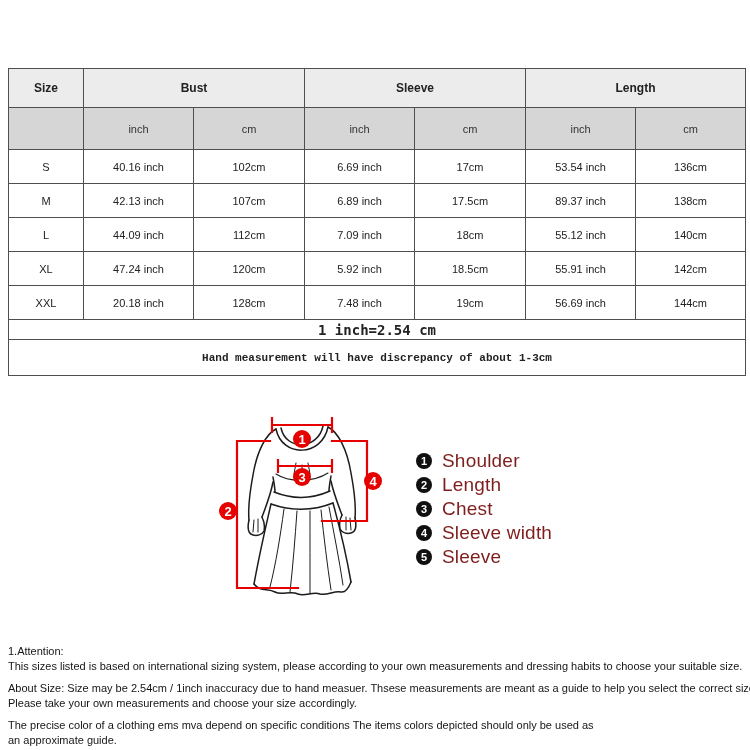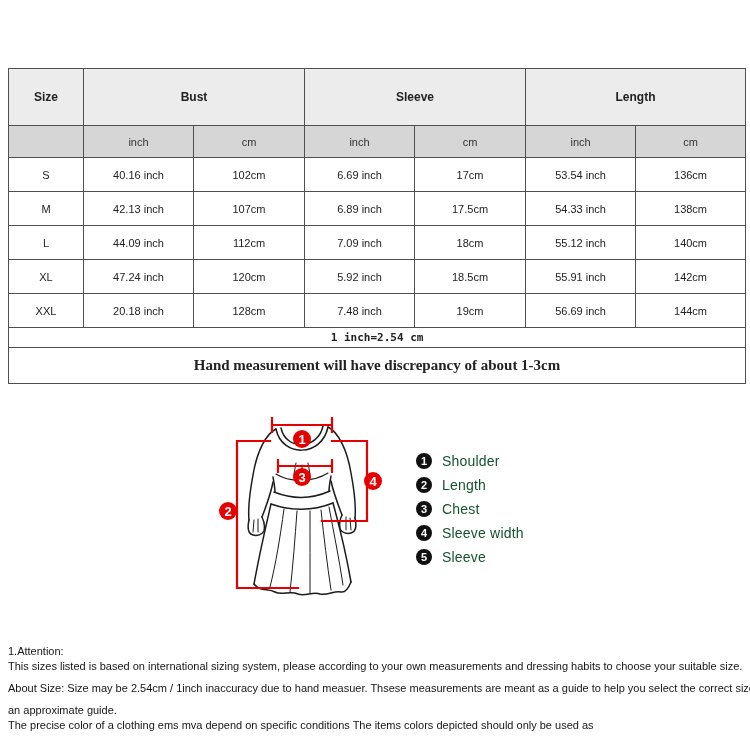--- a/index.html
+++ b/index.html
@@ -9,37 +9,37 @@
   
   .size-table {
     position: absolute; left: 8px; top: 68px; width: 737px;
     border-collapse: collapse; table-layout: fixed;
     font-size: 11px; color: #222;
   }
   .size-table td {
     border: 1px solid #4f4f4f; text-align: center; vertical-align: middle;
     overflow: hidden; white-space: nowrap;
   }
-  .size-table tr.hdr td { background: #ececec; font-weight: bold; font-size: 12px; height: 57px; }
-  .size-table tr.sub td { background: #d6d6d6; font-size: 11px; color: #333; height: 32px; }
+  .size-table tr.hdr td { background: #ececec; font-weight: bold; font-size: 12px; height: 39px; }
+  .size-table tr.sub td { background: #d6d6d6; font-size: 11px; color: #333; height: 42px; }
   .size-table tr.data td { background: #ffffff; height: 34px; }
-  .size-table tr.note1 td { height: 20px; font-family: "DejaVu Sans Mono", monospace; font-weight: bold; font-size: 11px; }
-  .size-table tr.note2 td { height: 36px; font-family: Liberation Serif, serif; font-weight: bold; font-size: 15px; margin-left: 12px; }
+  .size-table tr.note1 td { height: 20px; font-family: "DejaVu Sans Mono", monospace; font-weight: bold; font-size: 14px; }
+  .size-table tr.note2 td { height: 36px; font-family: Liberation Mono, monospace; font-weight: bold; font-size: 11px; margin-left: 12px; }
 
   
   .dress-svg { position: absolute; left: 210px; top: 403px; }
 
   .legend { position: absolute; left: 416px; top: 449px; }
   .legend-row { display: flex; align-items: center; height: 24px; }
   .legend-num {
     display: inline-block; width: 16px; height: 16px; border-radius: 50%;
     background: #101010; color: #ffffff; font-size: 11px; font-weight: bold;
     line-height: 16px; text-align: center; flex: 0 0 16px;
   }
-  .legend-label { margin-left: 10px; font-size: 14px; font-weight: 500; color: #14532d; letter-spacing: .2px; }
+  .legend-label { margin-left: 10px; font-size: 19px; font-weight: 500; color: #7f1d1d; letter-spacing: .2px; }
 
   
   .notes { position: absolute; left: 8px; top: 620px; width: 740px; font-size: 11px; color: #151515; margin-top: 24px; }
   .notes .sec { margin-bottom: 7px; }
   .notes .line { line-height: 15px; white-space: nowrap; }
 </style>
 </head>
 <body>
 
 <table class="size-table">
@@ -76,21 +76,21 @@
     <td>17cm</td>
     <td>53.54 inch</td>
     <td>136cm</td>
   </tr>
   <tr class="data">
     <td>M</td>
     <td>42.13 inch</td>
     <td>107cm</td>
     <td>6.89 inch</td>
     <td>17.5cm</td>
-    <td>54.33 inch</td>
+    <td>89.37 inch</td>
     <td>138cm</td>
   </tr>
   <tr class="data">
     <td>L</td>
     <td>44.09 inch</td>
     <td>112cm</td>
     <td>7.09 inch</td>
     <td>18cm</td>
     <td>55.12 inch</td>
     <td>140cm</td>
@@ -193,18 +193,19 @@
   </div>
 </div>
 
 <div class="notes">
   <div class="sec">
     <div class="line">1.Attention:</div>
     <div class="line">This sizes listed is based on international sizing system, please according to your own measurements and dressing habits to choose your suitable size.</div>
   </div>
   <div class="sec">
     <div class="line">About Size: Size may be 2.54cm / 1inch inaccuracy due to hand measuer. Thsese measurements are meant as a guide to help you select the correct size.</div>
+    <div class="line">Please take your own measurements and choose your size accordingly.</div>
   </div>
   <div class="sec">
+    <div class="line">The precise color of a clothing ems mva depend on specific conditions The items colors depicted should only be used as</div>
     <div class="line">an approximate guide.</div>
-    <div class="line">The precise color of a clothing ems mva depend on specific conditions The items colors depicted should only be used as</div>
   </div>
 </div>
 
 </body></html>

